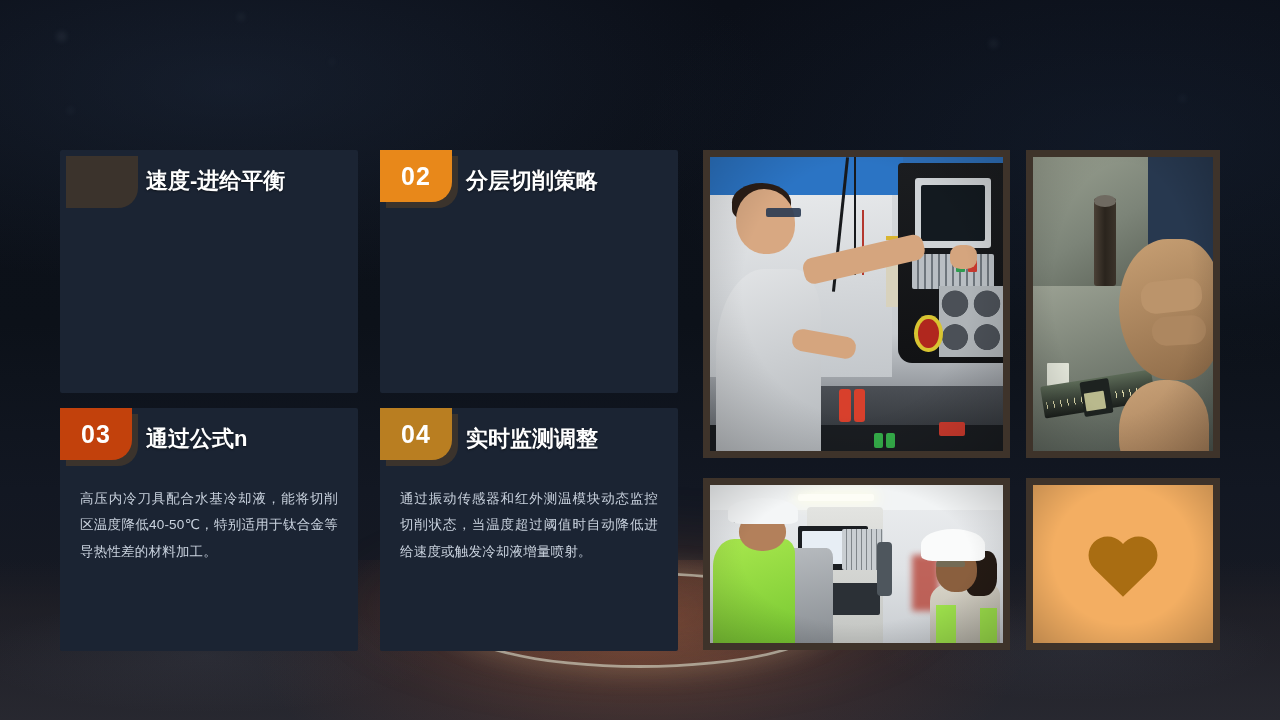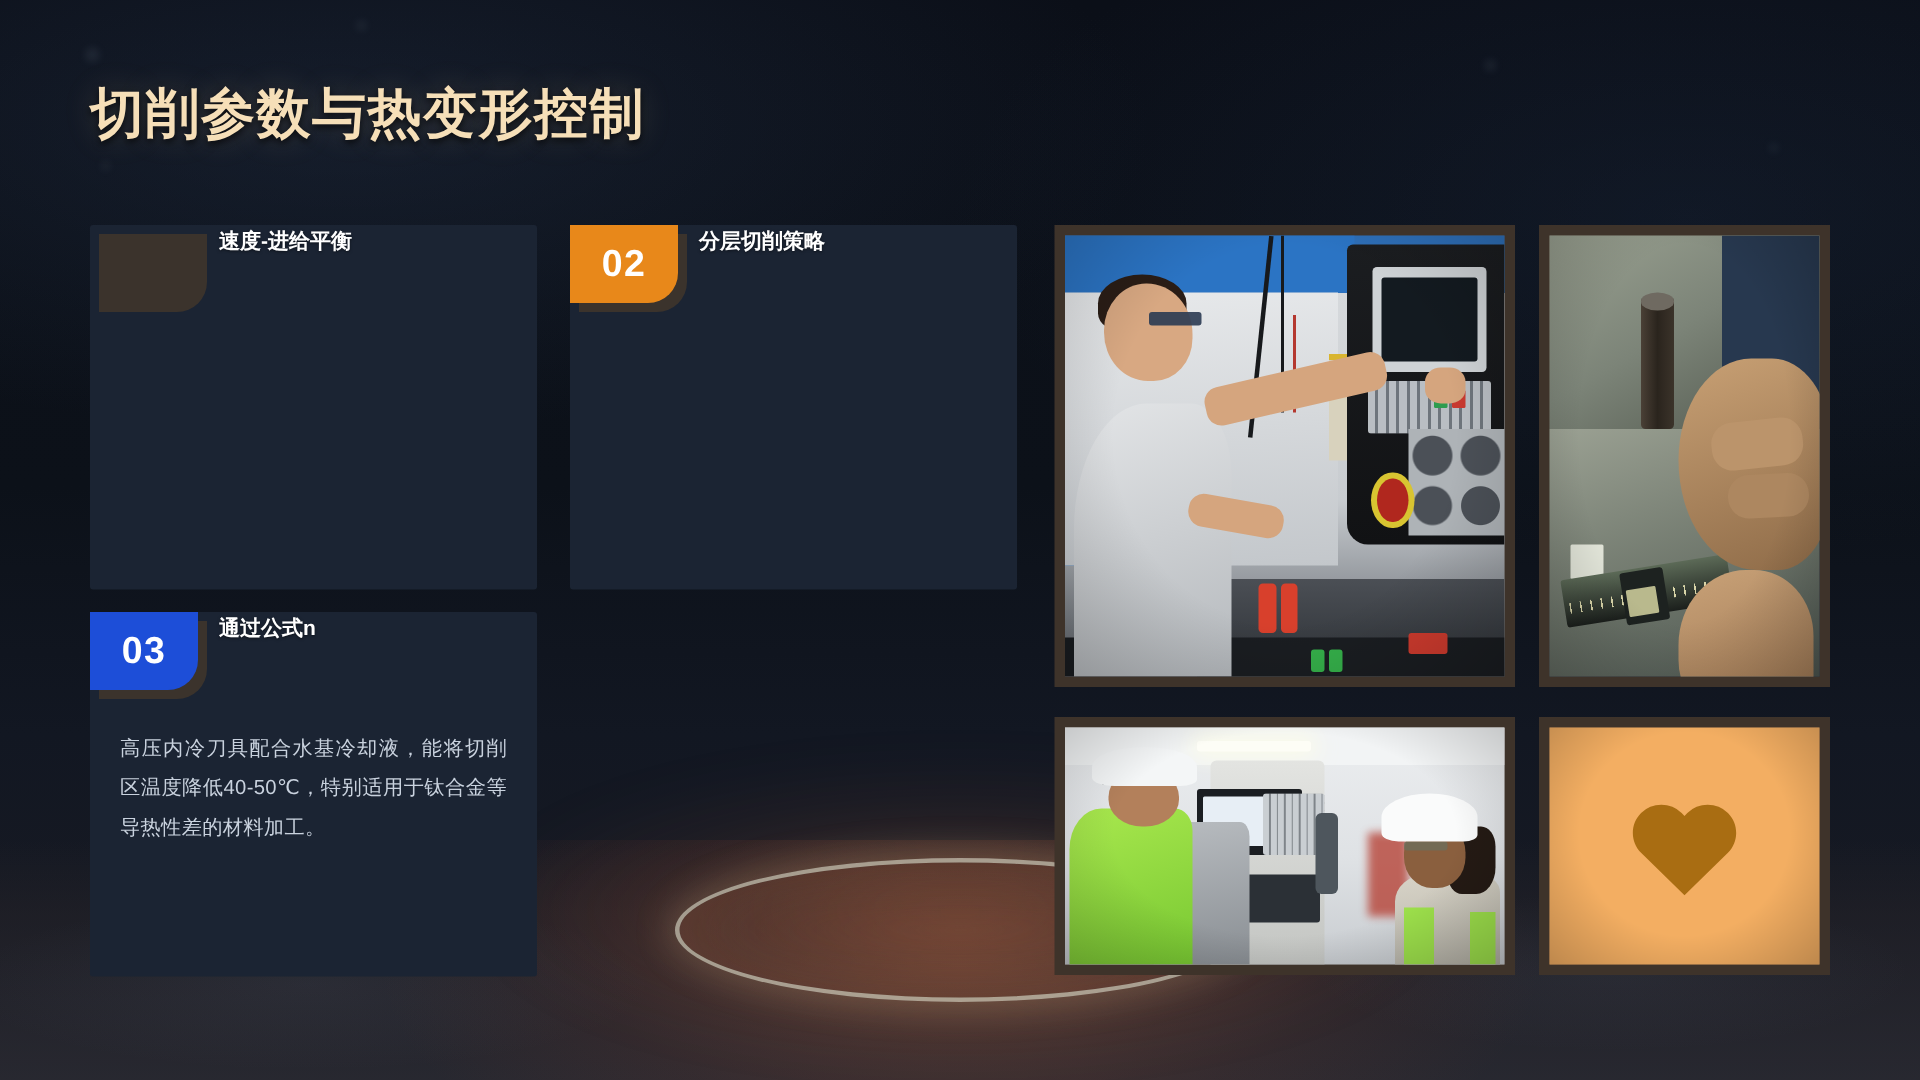--- a/index.html
+++ b/index.html
@@ -83,22 +83,22 @@
     border-bottom-right-radius:20px;
   }
   .badge {
     position:absolute; left:0; top:0;
     width:72px; height:52px;
     border-bottom-right-radius:20px;
     display:flex; align-items:center; justify-content:center;
     color:#fff; font-size:25px; font-weight:bold; letter-spacing:1px;
   }
   .card-title {
-    position:absolute; left:86px; top:2px;
-    font-size:14px; font-weight:bold; color:#ffffff;
+    position:absolute; left:86px; top:16px;
+    font-size:22px; font-weight:bold; color:#ffffff;
     white-space:nowrap;
     text-shadow:0 1px 2px rgba(0,0,0,.5);
   }
   .card-body {
     padding:26px 20px 0 20px;
     font-size:13.5px; line-height:1.95;
     color:#c9d2de;
     letter-spacing:.2px;
     text-align:justify;
   }
@@ -211,21 +211,20 @@
   <div class="bokeh" style="left:57px;top:32px;width:9px;height:9px;"></div>
   <div class="bokeh" style="left:238px;top:14px;width:6px;height:6px;"></div>
   <div class="bokeh" style="left:68px;top:108px;width:5px;height:5px;"></div>
   <div class="bokeh" style="left:330px;top:60px;width:4px;height:4px;"></div>
   <div class="bokeh" style="left:990px;top:40px;width:7px;height:7px;"></div>
   <div class="bokeh" style="left:1180px;top:96px;width:5px;height:5px;"></div>
   <div class="bg-floor"></div>
   <div class="pedestal-glow"></div>
   <div class="pedestal"></div>
 
-  <h1 class="title">切削参数与热变形控制</h1>
 
   <div class="cards">
 
     <div class="card c1">
       <div class="badge-wrap">
         <div class="badge-shadow"></div>
         <div class="card-title">速度-进给平衡</div>
       </div>
     </div>
 
@@ -233,26 +232,34 @@
       <div class="badge-wrap">
         <div class="badge-shadow"></div>
         <div class="badge" style="background:#e8881a;">02</div>
         <div class="card-title">分层切削策略</div>
       </div>
     </div>
 
     <div class="card c3">
       <div class="badge-wrap">
         <div class="badge-shadow"></div>
-        <div class="badge" style="background:#1d4ed8;">03</div>
+        <div class="badge" style="background:#c2410c;">03</div>
         <div class="card-title">通过公式n</div>
       </div>
       <p class="card-body">高压内冷刀具配合水基冷却液，能将切削区温度降低40-50℃，特别适用于钛合金等导热性差的材料加工。</p>
     </div>
 
+    <div class="card c4">
+      <div class="badge-wrap">
+        <div class="badge-shadow"></div>
+        <div class="badge" style="background:#b97e21;">04</div>
+        <div class="card-title">实时监测调整</div>
+      </div>
+      <p class="card-body">通过振动传感器和红外测温模块动态监控切削状态，当温度超过阈值时自动降低进给速度或触发冷却液增量喷射。</p>
+    </div>
 
   </div>
 
   <div class="gallery">
 
     <div class="frame g1">
       <div class="photo p1">
         <div class="blue-strip"></div>
           <div class="blue-strip2"></div>
         <div class="machine-white"></div>

